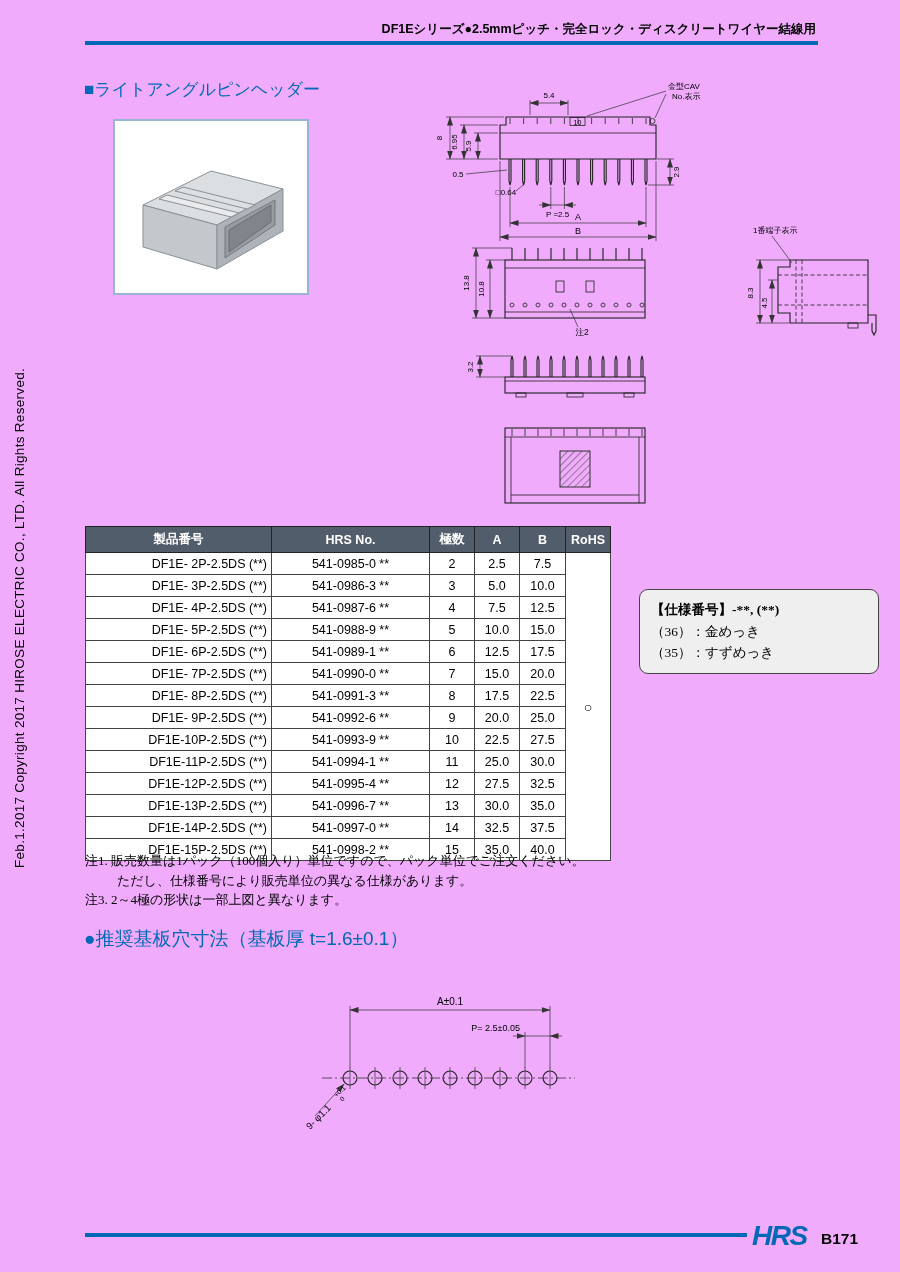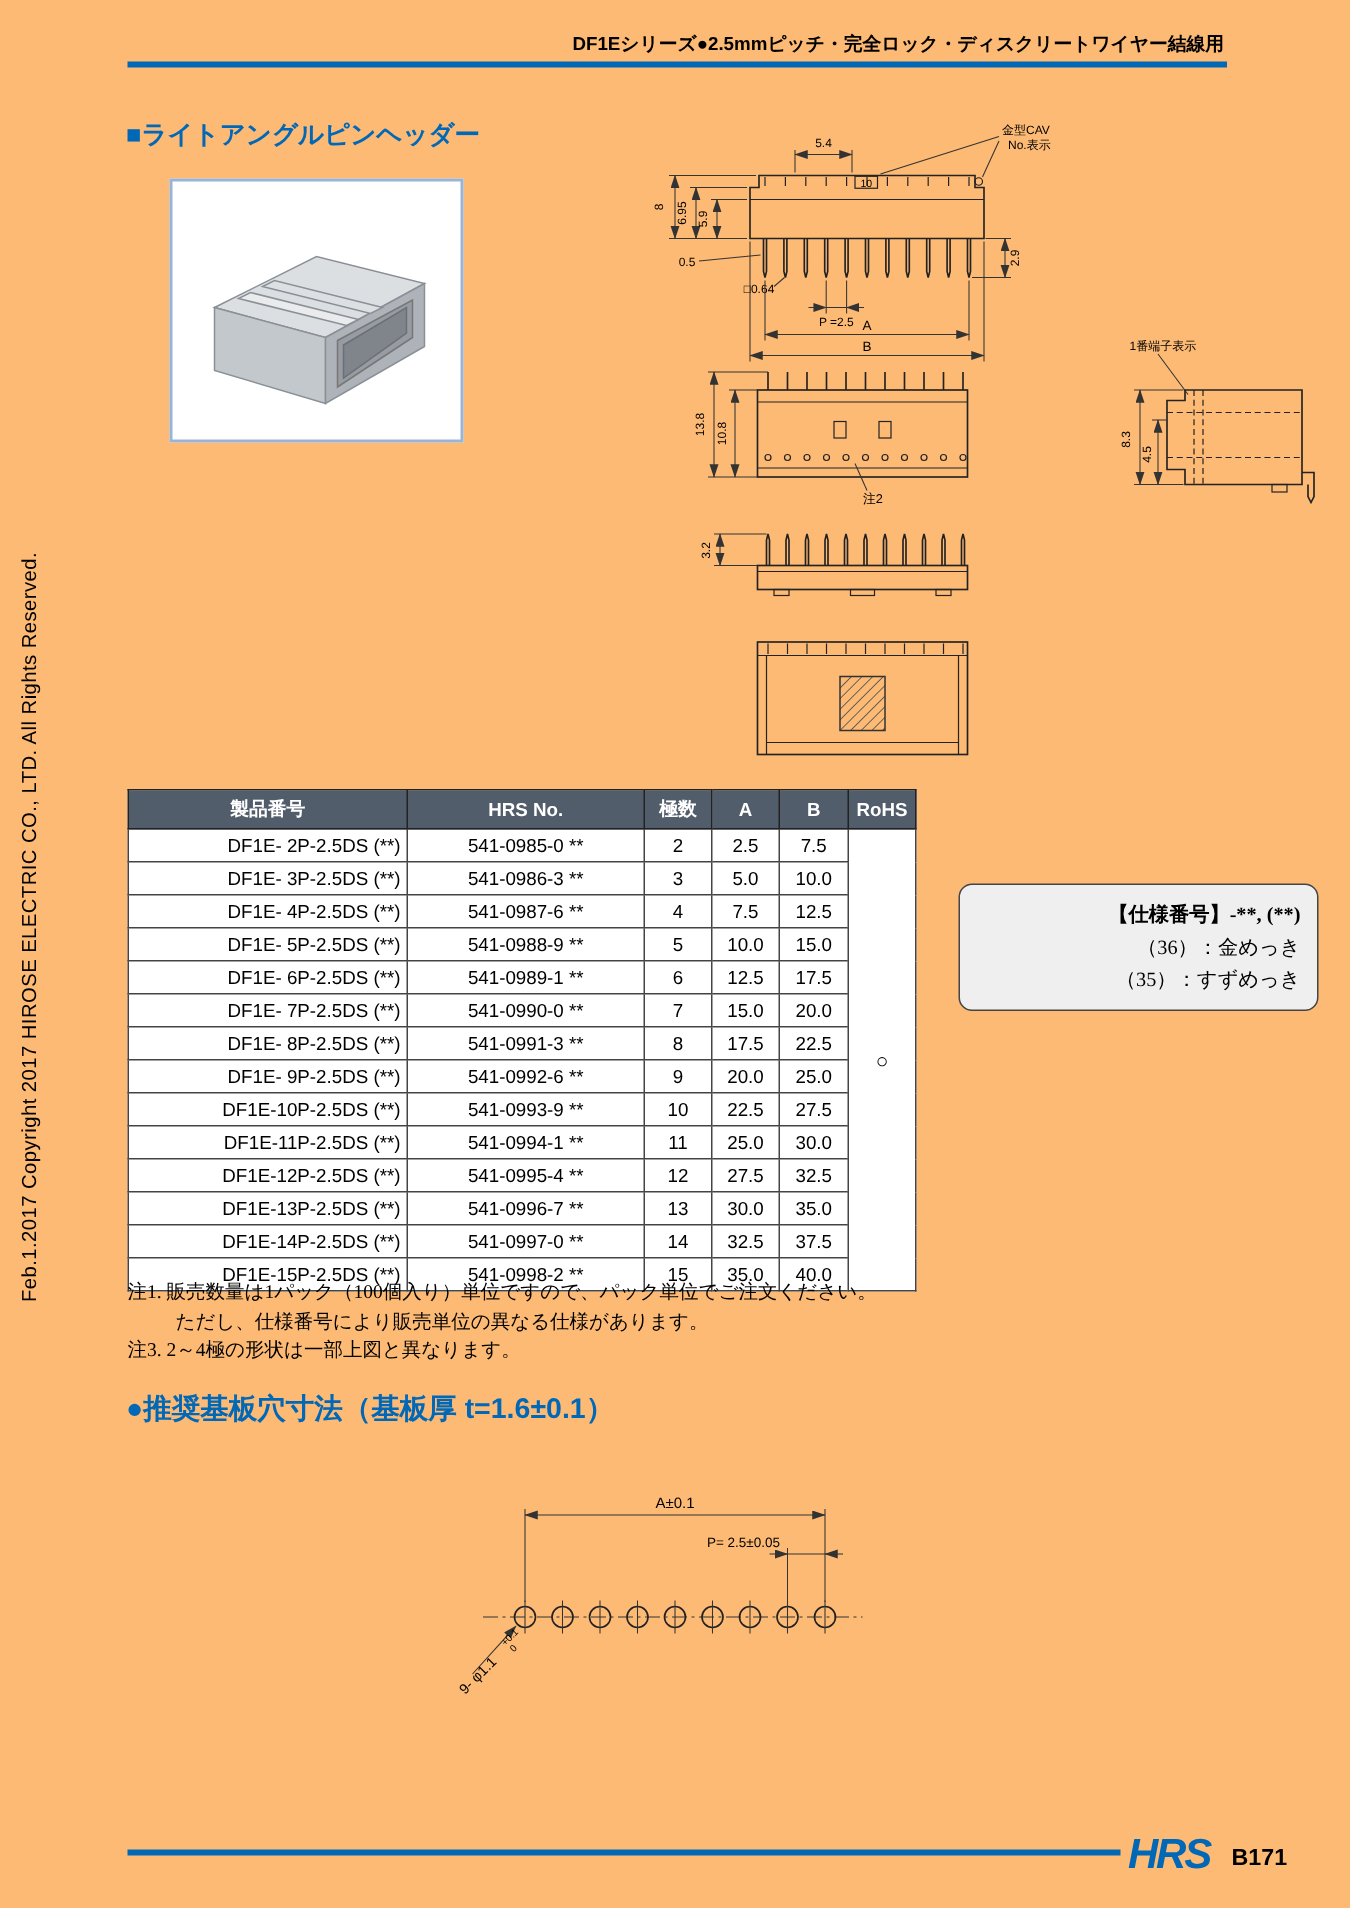--- a/index.html
+++ b/index.html
@@ -1,29 +1,29 @@
 <!DOCTYPE html>
 <html><head>
 <meta charset="utf-8">
 <style>
   html,body { margin:0; padding:0; background:#fff; }
   .page {
-    position:relative; width:900px; height:1272px; background:#fdba74;
+    position:relative; width:900px; height:1272px; background:#f0abfc;
     font-family:"Liberation Sans", sans-serif; overflow:hidden; color:#000;
   }
   .header-title { position:absolute; top:21px; right:84px; font-size:12.5px; font-weight:bold; }
   .header-rule  { position:absolute; top:41px; left:85px; width:733px; height:3.5px; background:#0068b7; }
 
   .copyright {
     position:absolute; left:12px; top:308px; height:560px;
     writing-mode:vertical-rl; transform:rotate(180deg);
     font-size:13.5px; letter-spacing:.3px; white-space:nowrap;
   }
 
-  .sec-title { position:absolute; margin:0; font-weight:bold; color:#0068b7; }
+  .sec-title { position:absolute; margin:0; font-weight:normal; color:#0068b7; }
   .sec1-title { left:84px; top:78px; font-size:17px; }
   .sec2-title { left:84px; top:926px; font-size:19px; }
 
   .photo-box { position:absolute; left:113px; top:119px; width:192px; height:172px;
     border:2px solid #9ab4d6; background:#fff; }
 
   .tech { position:absolute; left:420px; top:75px; }
   .tech .part { stroke:#222; fill:none; stroke-width:1.1; }
   .tech .thin { stroke:#222; fill:none; stroke-width:.8; }
   .tech .dim  { stroke:#333; fill:none; stroke-width:.7; }
@@ -37,21 +37,21 @@
   .product-table td { border:1px solid #444; font-size:12.5px; text-align:center;
     padding:2px 4px; height:17px; }
   .product-table td.c-prod { text-align:right; padding-left:13px; }
   .product-table td.c-rohs { font-size:14px; }
 
   .side-note { position:absolute; left:637px; top:527px; width:250px;
     font-family:"Liberation Serif", serif; font-size:13.5px; line-height:1.6; }
 
   .spec-box { position:absolute; left:639px; top:589px; width:216px;
     border:1.5px solid #444; border-radius:9px; background:#efefef;
-    padding:9px 11px; font-family:"Liberation Serif", serif; font-size:13.5px; line-height:1.6;text-align:right; }
+    padding:9px 11px; font-family:"Liberation Serif", serif; font-size:13.5px; line-height:1.6; }
   .spec-box .title { font-weight:bold; }
 
   .notes { position:absolute; left:85px; top:851px;
     font-family:"Liberation Serif", serif; font-size:13px; line-height:1.5; }
   .notes .indent { padding-left:32px; }
 
   .hole-svg { position:absolute; left:270px; top:978px; }
   .hole-svg .part { stroke:#222; fill:none; stroke-width:1.1; }
   .hole-svg .dim  { stroke:#333; fill:none; stroke-width:.7; }
   .hole-svg .center { stroke:#333; fill:none; stroke-width:.8; stroke-dasharray:10 3 2 3; }

